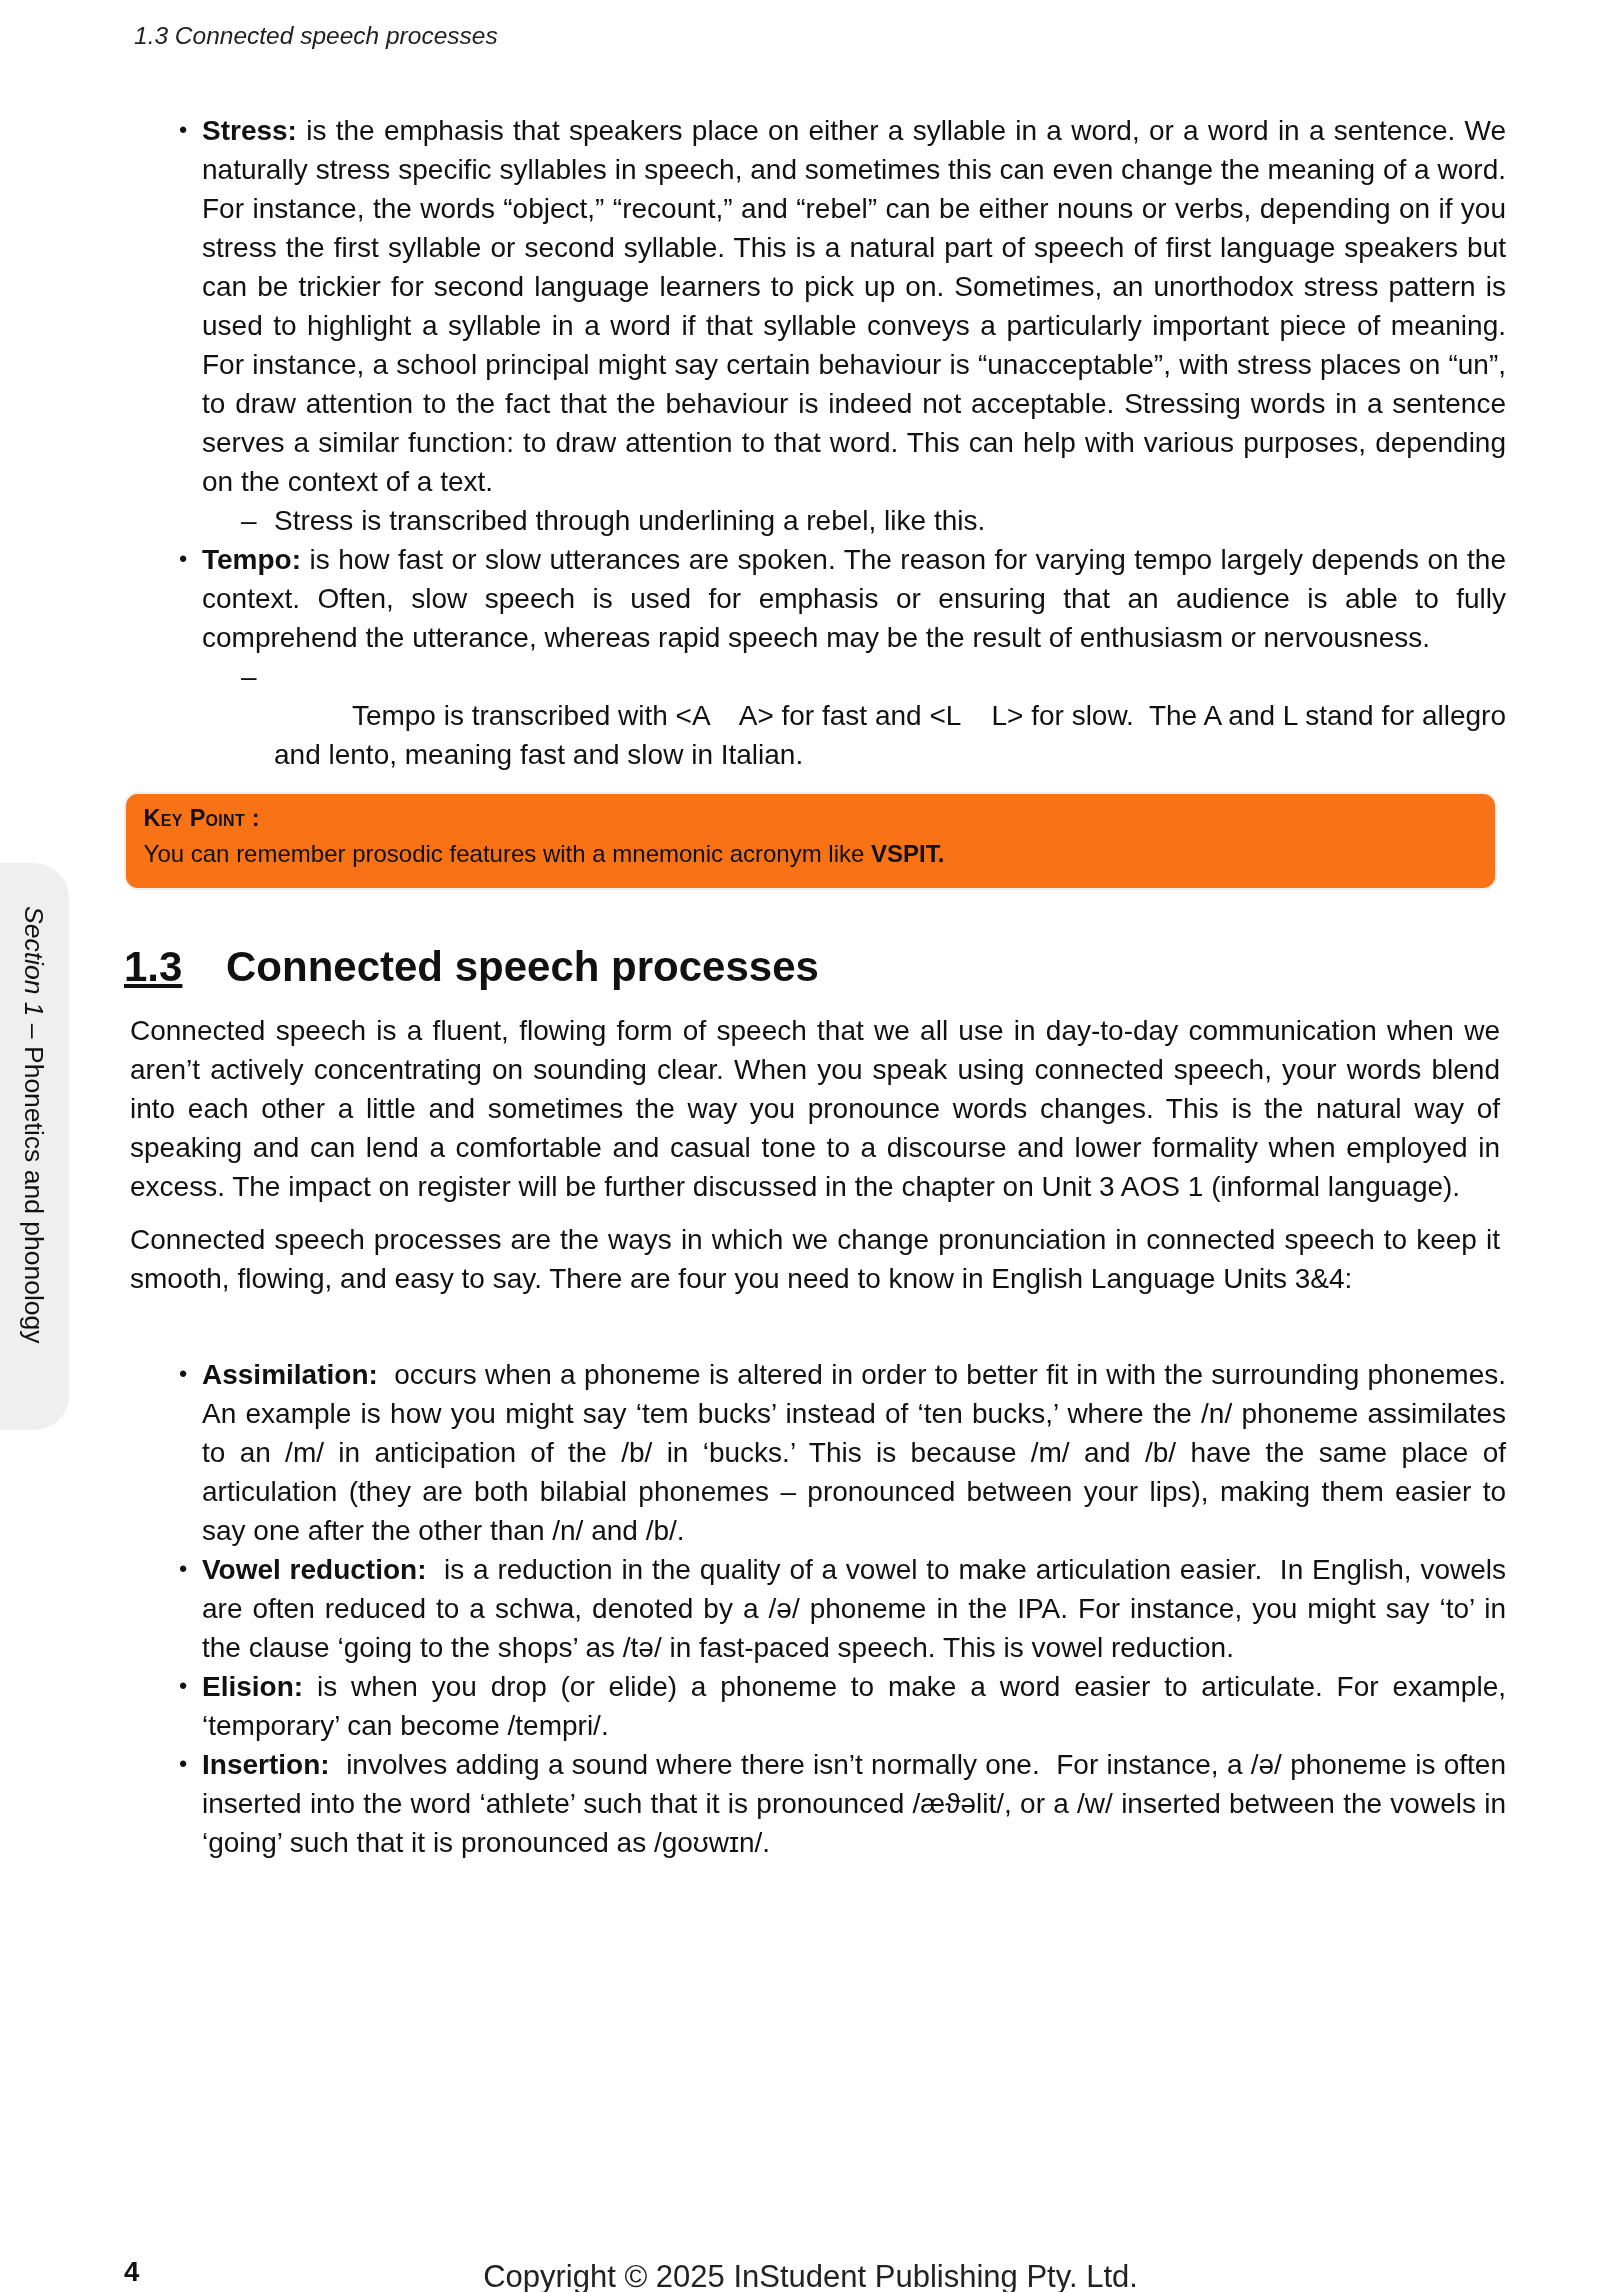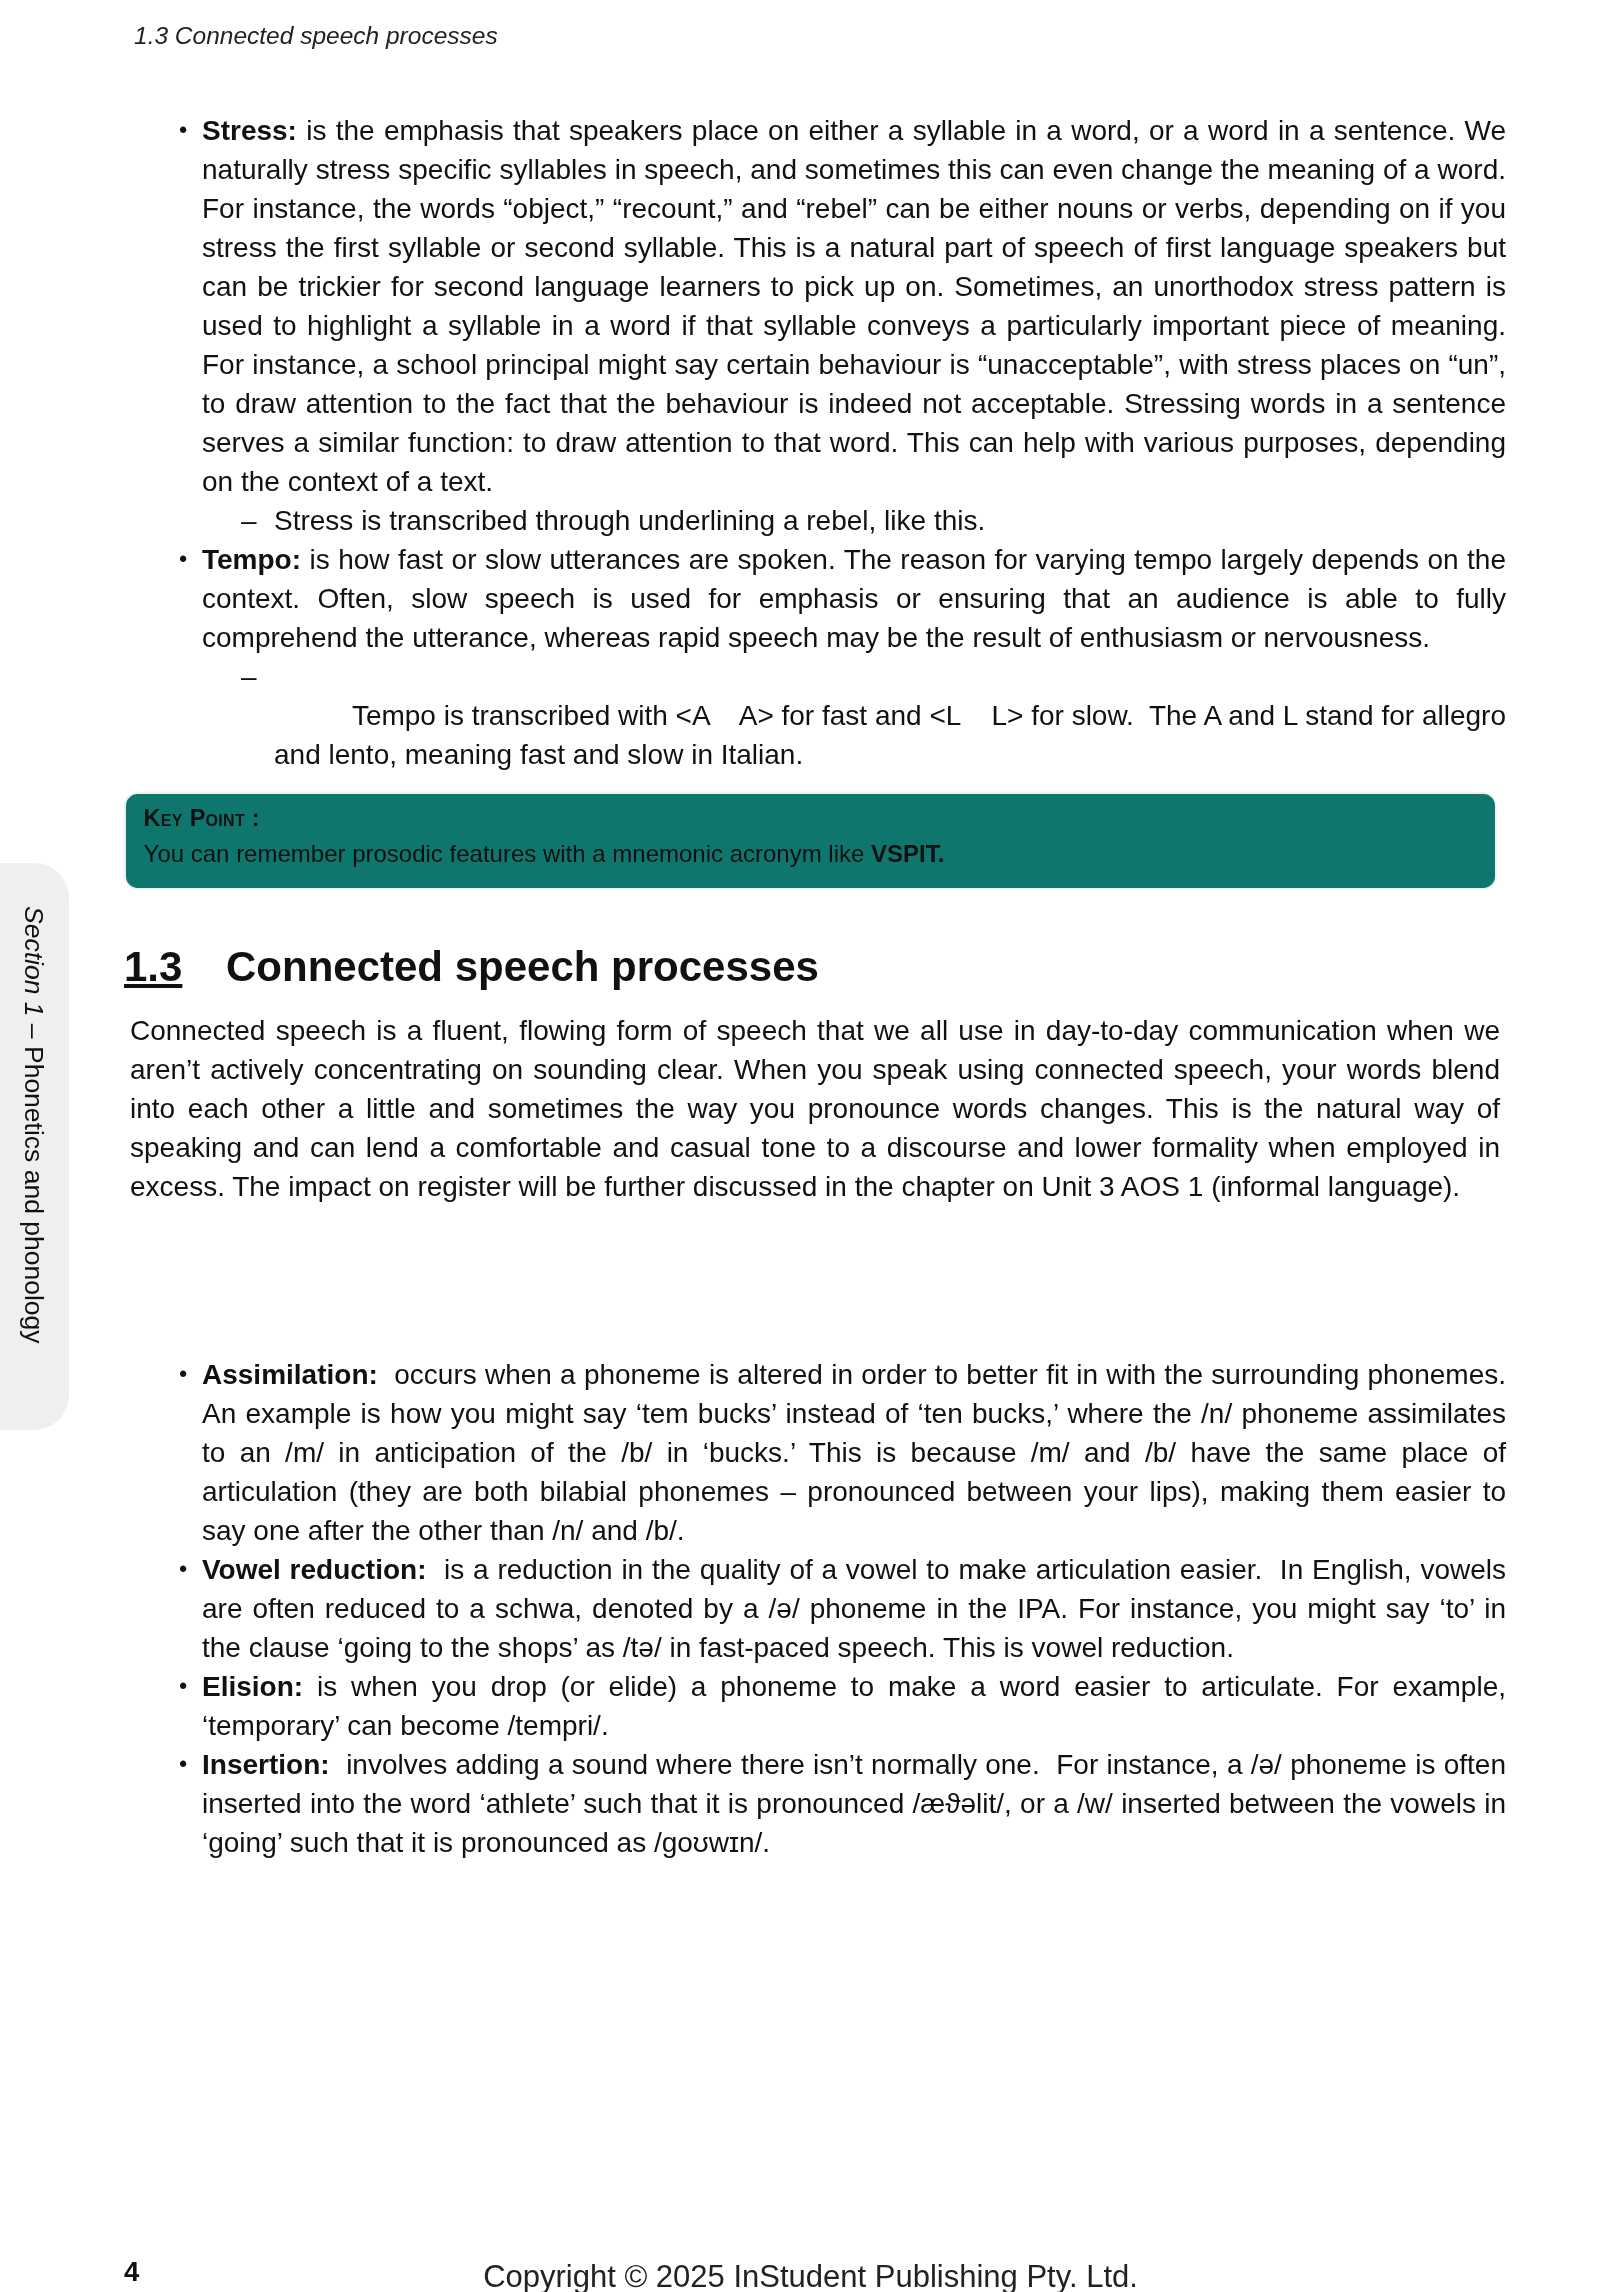--- a/index.html
+++ b/index.html
@@ -21,21 +21,21 @@
   ul.bullets > li > .bullet {
     position: absolute; left: 55px; top: 0; font-size: 23.5px;
   }
   ul.sub { list-style: none; margin: 0; padding: 0; }
   ul.sub > li { position: relative; padding-left: 72px; text-align: justify; }
   ul.sub > li > .dash { position: absolute; left: 39px; top: 0; }
   b, .term { font-weight: bold; }
   .stress-u { text-decoration-thickness: 1px; text-underline-offset: 5.9px; }
   .keypoint {
     position: absolute; left: 124px; top: 792px; width: 1373px; height: 98px;
-    background: #0f766e; border: 2.9px solid #efefef; border-radius: 13.7px;
+    background: #f97316; border: 2.9px solid #efefef; border-radius: 13.7px;
     box-sizing: border-box; padding: 7.8px 0 0 17.6px;
   }
   .keypoint .kp-title {
     font-size: 23.5px; font-weight: bold; font-variant: small-caps;
     line-height: 33px; letter-spacing: 0.3px;
   }
   .keypoint .kp-text { font-size: 24px; line-height: 37px; }
   .section-tab {
     position: absolute; left: 0; top: 863px; width: 69px; height: 567px;
     background: #efefef; border-radius: 0 35px 35px 0;
@@ -100,20 +100,21 @@
     <i>Section 1</i><span style="white-space: pre;"> – </span><span>Phonetics and phonology</span>
   </div>
 </div>
 
 <div class="heading">
   <span class="num">1.3</span><span>Connected speech processes</span>
 </div>
 
 <div class="content justify" style="top: 1005px;">
   <p>Connected speech is a fluent, flowing form of speech that we all use in day-to-day communication when we aren’t actively concentrating on sounding clear. When you speak using connected speech, your words blend into each other a little and sometimes the way you pronounce words changes.  This is the natural way of speaking and can lend a comfortable and casual tone to a discourse and lower formality when employed in excess.  The impact on register will be further discussed in the chapter on Unit 3 AOS 1 (informal language).</p>
+  <p style="margin-top: 13.7px;">Connected speech processes are the ways in which we change pronunciation in connected speech to keep it smooth, flowing, and easy to say. There are four you need to know in English Language Units 3&amp;4:</p>
 </div>
 
 <div class="content" style="top: 1355px;">
   <ul class="bullets">
     <li>
       <span class="bullet">•</span>
       <span class="term">Assimilation:</span><span style="white-space: pre-wrap;">  occurs when a phoneme is altered in order to better fit in with the surrounding phonemes.  An example is how you might say ‘tem bucks’ instead of ‘ten bucks,’ where the /n/ phoneme assimilates to an /m/ in anticipation of the /b/ in ‘bucks.’ This is because /m/ and /b/ have the same place of articulation (they are both bilabial phonemes – pronounced between your lips), making them easier to say one after the other than /n/ and /b/.</span>
     </li>
     <li>
       <span class="bullet">•</span>

